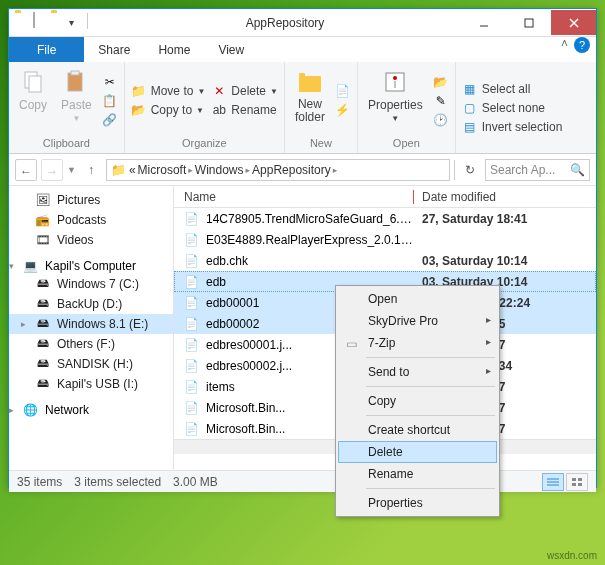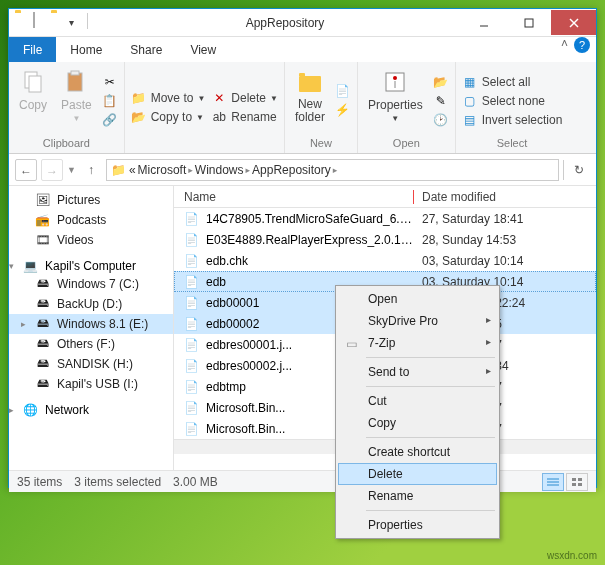--- a/index.html
+++ b/index.html
@@ -11,21 +11,21 @@
     .ql-folder { background: #f9c846; border-radius: 1px; width: 14px; height: 10px; margin-top: 4px; position: relative; }
     .ql-folder::before { content: ""; position: absolute; top: -3px; left: 0; width: 6px; height: 3px; background: #f9c846; border-radius: 1px 1px 0 0; }
     .ql-doc { background: #fff; border: 1px solid #aaa; width: 11px; height: 14px; margin-top: 1px; position: relative; }
     .ql-chev { color: #444; font-size: 10px; margin-top: 4px; }
     .title-spacer { flex: 1; text-align: center; color: #333; font-size: 12px; }
     .winbtns { display: flex; }
     .winbtn { width: 45px; height: 25px; display: flex; align-items: center; justify-content: center; cursor: pointer; }
     .winbtn.close { background: #c75050; color: #fff; }
     .winbtn svg { width: 10px; height: 10px; }
     .menubar { height: 25px; display: flex; align-items: stretch; background: #fff; }
-    .filemenu { background: #1979ca; color: #fff; padding: 4px 14px; display: flex; align-items: center; }
+    .filemenu { background: #1979ca; color: #fff; padding: 4px 28px; display: flex; align-items: center; }
     .menuitem { padding: 4px 14px; display: flex; align-items: center; color: #333; }
     .menu-spacer { flex: 1; }
     .help-icon { width: 16px; height: 16px; background: #0a7dd6; border-radius: 50%; color: #fff; text-align: center; line-height: 16px; font-size: 11px; margin-right: 6px; }
     .expand-chev { color: #666; margin-right: 6px; }
     .ribbon { height: 92px; background: #f5f6f7; border-bottom: 1px solid #d0d0d0; display: flex; }
     .rgroup { border-right: 1px solid #e3e3e3; padding: 4px 6px; display: flex; flex-direction: column; justify-content: space-between; }
     .rgroup-label { text-align: center; color: #7a7a7a; font-size: 11px; padding-top: 2px; }
     .rbody { display: flex; gap: 6px; flex: 1; }
     .rbtn-big { display: flex; flex-direction: column; align-items: center; gap: 2px; padding: 2px 4px; color: #444; }
     .rbtn-big.dis { color: #aaa; }
@@ -51,21 +51,21 @@
     .nicon { width: 16px; height: 16px; display: inline-flex; align-items: center; justify-content: center; }
     .listview { flex: 1; overflow: auto; position: relative; }
     .colheaders { display: flex; border-bottom: 1px solid #e3e3e3; height: 22px; align-items: center; color: #444; position: sticky; top: 0; background: #fff; }
     .col-name { width: 240px; padding-left: 10px; border-right: 1px solid #ef4444; }
     .col-date { flex: 1; padding-left: 8px; }
     .row { display: flex; height: 21px; align-items: center; }
     .row.sel { background: #cde8ff; }
     .row.sel-outline { outline: 1px dotted #5aa0d8; outline-offset: -1px; }
     .cell-name { width: 240px; padding-left: 10px; display: flex; align-items: center; gap: 6px; overflow: hidden; }
     .cell-name span:last-child { overflow: hidden; text-overflow: ellipsis; white-space: nowrap; }
-    .cell-date { flex: 1; padding: 0 8px; color: #333; white-space: nowrap; overflow: hidden; text-overflow: ellipsis; }
+    .cell-date { flex: 1; padding: 0 8px; color: #333; white-space: nowrap; overflow: hidden; text-overflow: ellipsis; font-weight: bold; }
     .ficon { width: 16px; height: 16px; flex-shrink: 0; display: inline-flex; align-items: center; justify-content: center; }
     .statusbar { height: 22px; border-top: 1px solid #e3e3e3; background: #f5f6f7; display: flex; align-items: center; padding: 0 8px; color: #555; gap: 12px; }
     .status-spacer { flex: 1; }
     .viewtoggle { display: flex; gap: 2px; }
     .vtbtn { width: 22px; height: 18px; border: 1px solid #ccc; display: flex; align-items: center; justify-content: center; }
     .vtbtn.active { background: #cde8ff; border-color: #7db7e6; }
     .scrollbar-x { height: 15px; background: #f0f0f0; border-top: 1px solid #e3e3e3; }
     .context-menu { position: absolute; left: 335px; top: 285px; width: 165px; background: #f0f0f0; border: 1px solid #a0a0a0; box-shadow: 2px 2px 4px rgba(0,0,0,0.25); padding: 2px; z-index: 100; }
     .cm-item { padding: 4px 18px 4px 30px; color: #222; position: relative; }
     .cm-item.hover { background: #cde8ff; outline: 1px solid #7db7e6; outline-offset: -1px; }
@@ -103,22 +103,22 @@
           <svg viewBox="0 0 10 10">
             <line x1="1" y1="1" x2="9" y2="9" stroke="#fff" stroke-width="1.5"></line>
             <line x1="9" y1="1" x2="1" y2="9" stroke="#fff" stroke-width="1.5"></line>
           </svg>
         </div>
     </div>
   </div>
 
   <div class="menubar">
     <div class="filemenu">File</div>
+    <div class="menuitem">Share</div>
     <div class="menuitem">Home</div>
-    <div class="menuitem">Share</div>
     <div class="menuitem">View</div>
     <div class="menu-spacer"></div>
     <span class="expand-chev">˄</span>
     <span class="help-icon">?</span>
   </div>
 
   <div class="ribbon">
     <div class="rgroup">
       <div class="rbody">
         <div class="rbtn-big dis">
@@ -167,20 +167,21 @@
               <span class="smicon" style="color:#c00;">✕</span>
               <span>Delete</span>
               <span style="font-size:8px;">▼</span>
             </div>
           <div class="rbtn-sm">
               <span class="smicon">ab</span>
               <span>Rename</span>
             </div>
         </div>
       </div>
+      <div class="rgroup-label">Organize</div>
     </div>
     <div class="rgroup">
       <div class="rbody">
         <div class="rbtn-big">
           <span class="ricon">
               <span class="ql-folder" style="width:22px;height:16px;"></span>
             </span>
           <span style="white-space:pre;text-align:center;line-height:1.1;">New
 folder</span>
         </div>
@@ -222,41 +223,44 @@
           <div class="rbtn-sm">
               <span class="smicon" style="color:#2a8cd0;">▢</span>
               <span>Select none</span>
             </div>
           <div class="rbtn-sm">
               <span class="smicon" style="color:#2a8cd0;">▤</span>
               <span>Invert selection</span>
             </div>
         </div>
       </div>
-      <div class="rgroup-label">Select</div>
     </div>
   </div>
 
   <div class="navbar">
     <div class="navbtn">←</div>
     <div class="navbtn dis">→</div>
     <span style="color:#888;font-size:9px;">▼</span>
     <div class="navbtn" style="border:none;">↑</div>
     <div class="breadcrumb">
       <span class="smicon">📁</span>
       <span class="bc-item">«</span>
       <span class="bc-item">Microsoft</span>
         <span class="bc-sep">▸</span>
       <span class="bc-item">Windows</span>
         <span class="bc-sep">▸</span>
       <span class="bc-item">AppRepository</span>
         <span class="bc-sep">▸</span>
     </div>
     <span style="border-left:1px solid #ccc;height:20px;"></span>
     <span class="refresh">↻</span>
+    <div class="searchbox">
+      <span class="searchph">Search Ap...</span>
+      <span>🔍</span>
+    </div>
   </div>
 
   <div class="content">
 
     <div class="navpane">
       <div class="nav-item">
           <span class="nicon">🖼</span>
           <span>Pictures</span>
         </div>
       <div class="nav-item">
@@ -315,21 +319,20 @@
               <span class="ficon">📄</span>
               <span>14C78905.TrendMicroSafeGuard_6.0.0.21...</span>
             </div>
             <div class="cell-date">27, Saturday 18:41</div>
           </div>
           <div class="row">
             <div class="cell-name">
               <span class="ficon">📄</span>
               <span>E03E4889.RealPlayerExpress_2.0.1.4_neutr...</span>
             </div>
-            <div class="cell-date">28, Sunday 14:53</div>
           </div>
           <div class="row">
             <div class="cell-name">
               <span class="ficon">📄</span>
               <span>edb.chk</span>
             </div>
             <div class="cell-date">03, Saturday 10:14</div>
           </div>
           <div class="row sel sel-outline">
             <div class="cell-name">
@@ -362,21 +365,21 @@
           <div class="row">
             <div class="cell-name">
               <span class="ficon">📄</span>
               <span>edbres00002.j...</span>
             </div>
             <div class="cell-date">02, Friday 15:34</div>
           </div>
           <div class="row">
             <div class="cell-name">
               <span class="ficon">📄</span>
-              <span>edbtmp</span>
+              <span>items</span>
             </div>
             <div class="cell-date">19, Friday 5:47</div>
           </div>
           <div class="row">
             <div class="cell-name">
               <span class="ficon">📄</span>
               <span>Microsoft.Bin...</span>
             </div>
             <div class="cell-date">19, Friday 5:47</div>
           </div>
@@ -417,21 +420,20 @@
   </div>
 </div>
 
 <div class="context-menu">
   <div class="cm-item"><span>Open</span></div>
   <div class="cm-item cm-sub"><span>SkyDrive Pro</span></div>
   <div class="cm-item cm-sub"><span class="cm-iconcol">▭</span><span>7-Zip</span></div>
   <div class="cm-sep"></div>
   <div class="cm-item cm-sub"><span>Send to</span></div>
   <div class="cm-sep"></div>
-  <div class="cm-item"><span>Cut</span></div>
   <div class="cm-item"><span>Copy</span></div>
   <div class="cm-sep"></div>
   <div class="cm-item"><span>Create shortcut</span></div>
   <div class="cm-item hover"><span>Delete</span></div>
   <div class="cm-item"><span>Rename</span></div>
   <div class="cm-sep"></div>
   <div class="cm-item"><span>Properties</span></div>
 </div>
 
 <div class="watermark">wsxdn.com</div>

